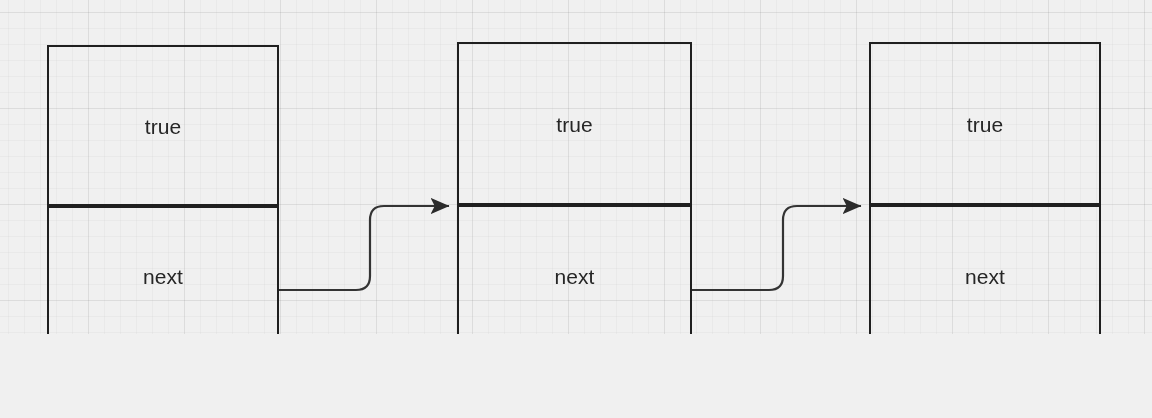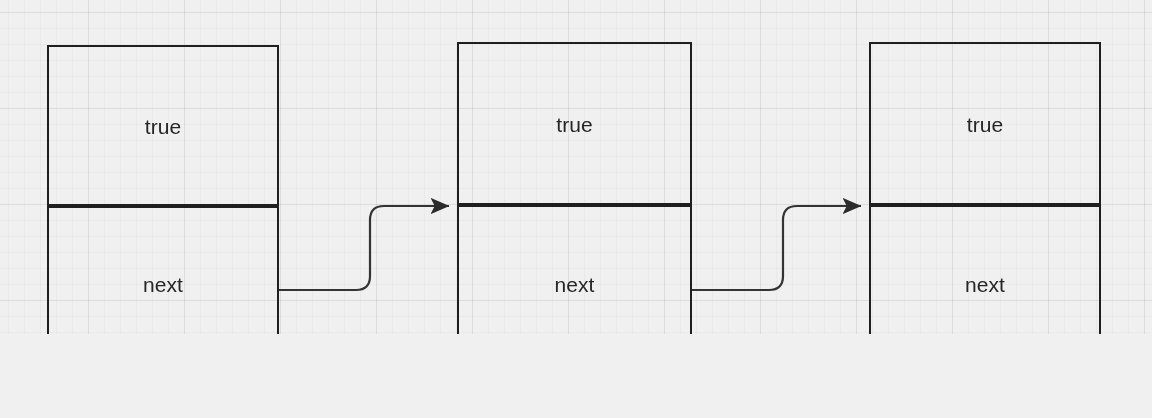--- a/index.html
+++ b/index.html
@@ -48,21 +48,21 @@
     right: 0;
     display: flex;
     align-items: center;
     justify-content: center;
   }
   .node-cell-top {
     top: 0;
     height: 50%;
   }
   .node-cell-bottom {
-    bottom: 0;
+    bottom: 8px;
     height: 50%;
   }
   .cell-label {
     font-size: 21px;
     line-height: 1;
     color: #262626;
     letter-spacing: 0.1px;
     white-space: nowrap;
   }
   .node-divider {

